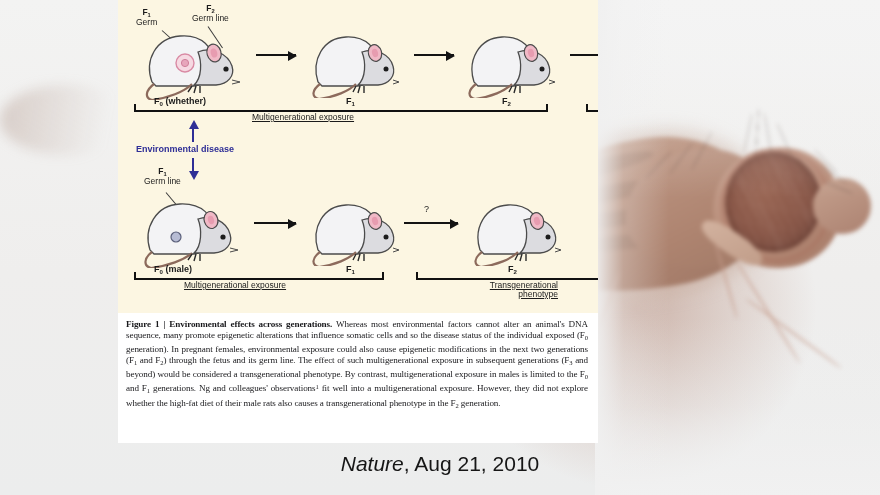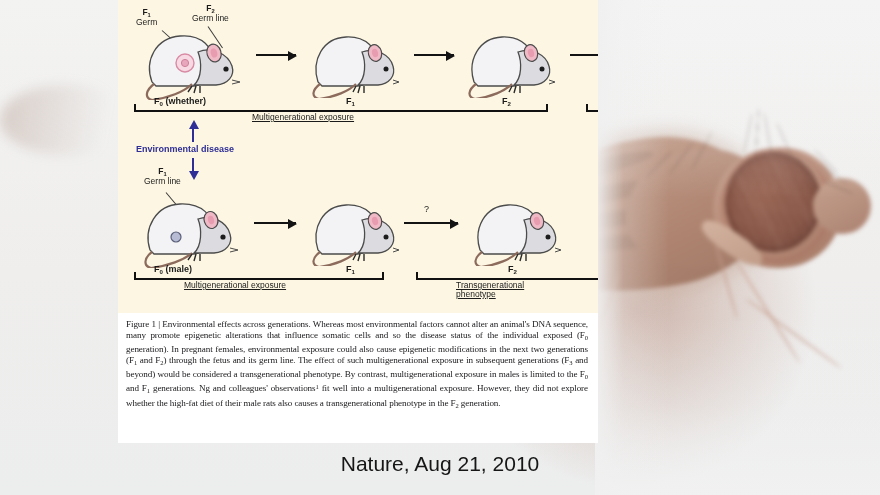--- a/index.html
+++ b/index.html
@@ -164,31 +164,31 @@
   .leader{position:absolute;border-top:1px solid #3a3a3a;transform-origin:left center;height:0;}
 
   
   .cap-text{
     font-family:"Liberation Serif", serif;
     font-size:9.1px;line-height:10.9px;color:#19191c;
     text-align:justify;text-justify:inter-word;
     margin:0;padding:0 2px 0 2px;
     letter-spacing:-0.01em;
   }
-  .cap-text b{font-weight:normal;}
+  .cap-text b{font-weight:bold;}
   .cap-text .sub{font-size:.72em;vertical-align:-0.3em;}
   .cap-text .sup{font-size:.72em;vertical-align:0.35em;}
 
   
   #source-line{
     position:absolute;left:0;top:452px;width:880px;text-align:center;
     font-family:"Liberation Sans", sans-serif;
     font-size:21px;color:#161616;
   }
-  #source-line .it{margin-top:24px;}
+  #source-line .it{font-style:italic;margin-top:24px;}
 </style>
 </head>
 <body>
 
 <div id="slide">
 
   <div class="photo">
     <div class="smudge"></div>
     <div class="fly">
       <div class="fly-blur">
@@ -362,21 +362,21 @@
           <span>F</span><span class="lbl-sub">1</span>
         </div>
         <div class="lbl tag-gen" style="left:390px;top:265px;">
           <span>F</span><span class="lbl-sub">2</span>
         </div>
 
         <div class="bracket" style="left:16px;top:272px;width:246px;"></div>
         <div class="bracket" style="left:298px;top:272px;width:190px;"></div>
 
         <div class="lbl tag-cap" style="left:66px;top:281px;">Multigenerational exposure</div>
-        <div class="lbl tag-cap" style="left:338px;top:281px;text-align:left;width:110px;">
+        <div class="lbl tag-cap" style="left:330px;top:281px;text-align:right;width:110px;">
           <span>Transgenerational</span><br>
           <span>phenotype</span>
         </div>
 
       </div>
     </div>
 
     <div id="caption-panel">
       <p class="cap-text"><b><span>Figure 1 | </span><span>Environmental effects across generations.</span></b><span>  Whereas most environmental factors cannot alter an animal's DNA sequence, many promote epigenetic alterations that influence somatic cells and so the disease status of the individual exposed (F</span><span class="sub">0</span><span> generation). In pregnant females, environmental exposure could also cause epigenetic modifications in the next two generations (F</span><span class="sub">1</span><span> and F</span><span class="sub">2</span><span>) through the fetus and its germ line. The effect of such multigenerational exposure in subsequent generations (F</span><span class="sub">3</span><span> and beyond) would be considered a transgenerational phenotype. By contrast, multigenerational exposure in males is limited to the F</span><span class="sub">0</span><span> and F</span><span class="sub">1</span><span> generations. Ng and colleagues' observations</span><span class="sup">1</span><span> fit well into a multigenerational exposure. However, they did not explore whether the high-fat diet of their male rats also causes a transgenerational phenotype in the F</span><span class="sub">2</span><span> generation.</span></p>
     </div>

